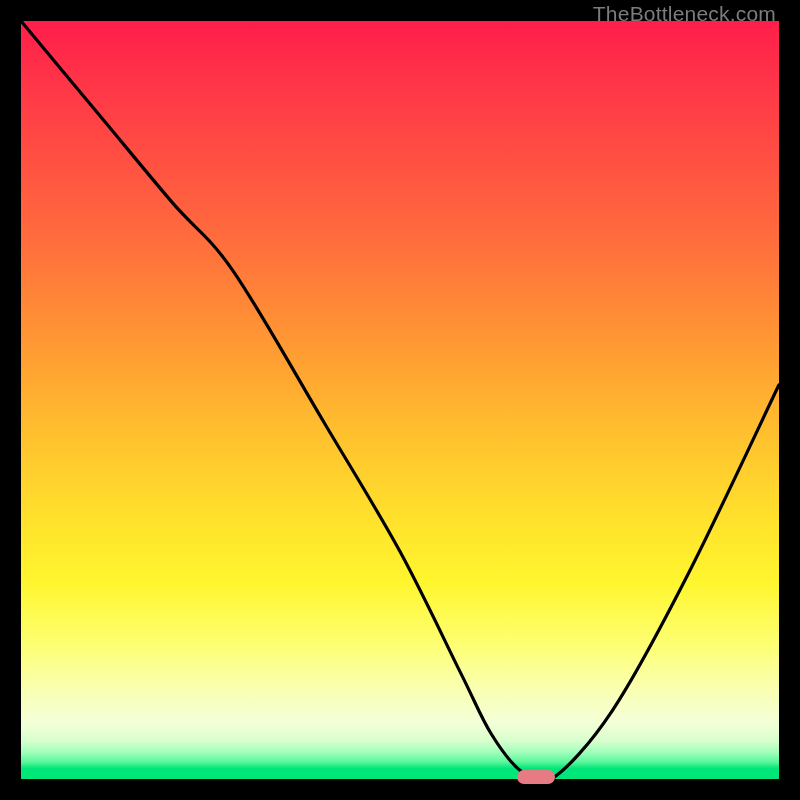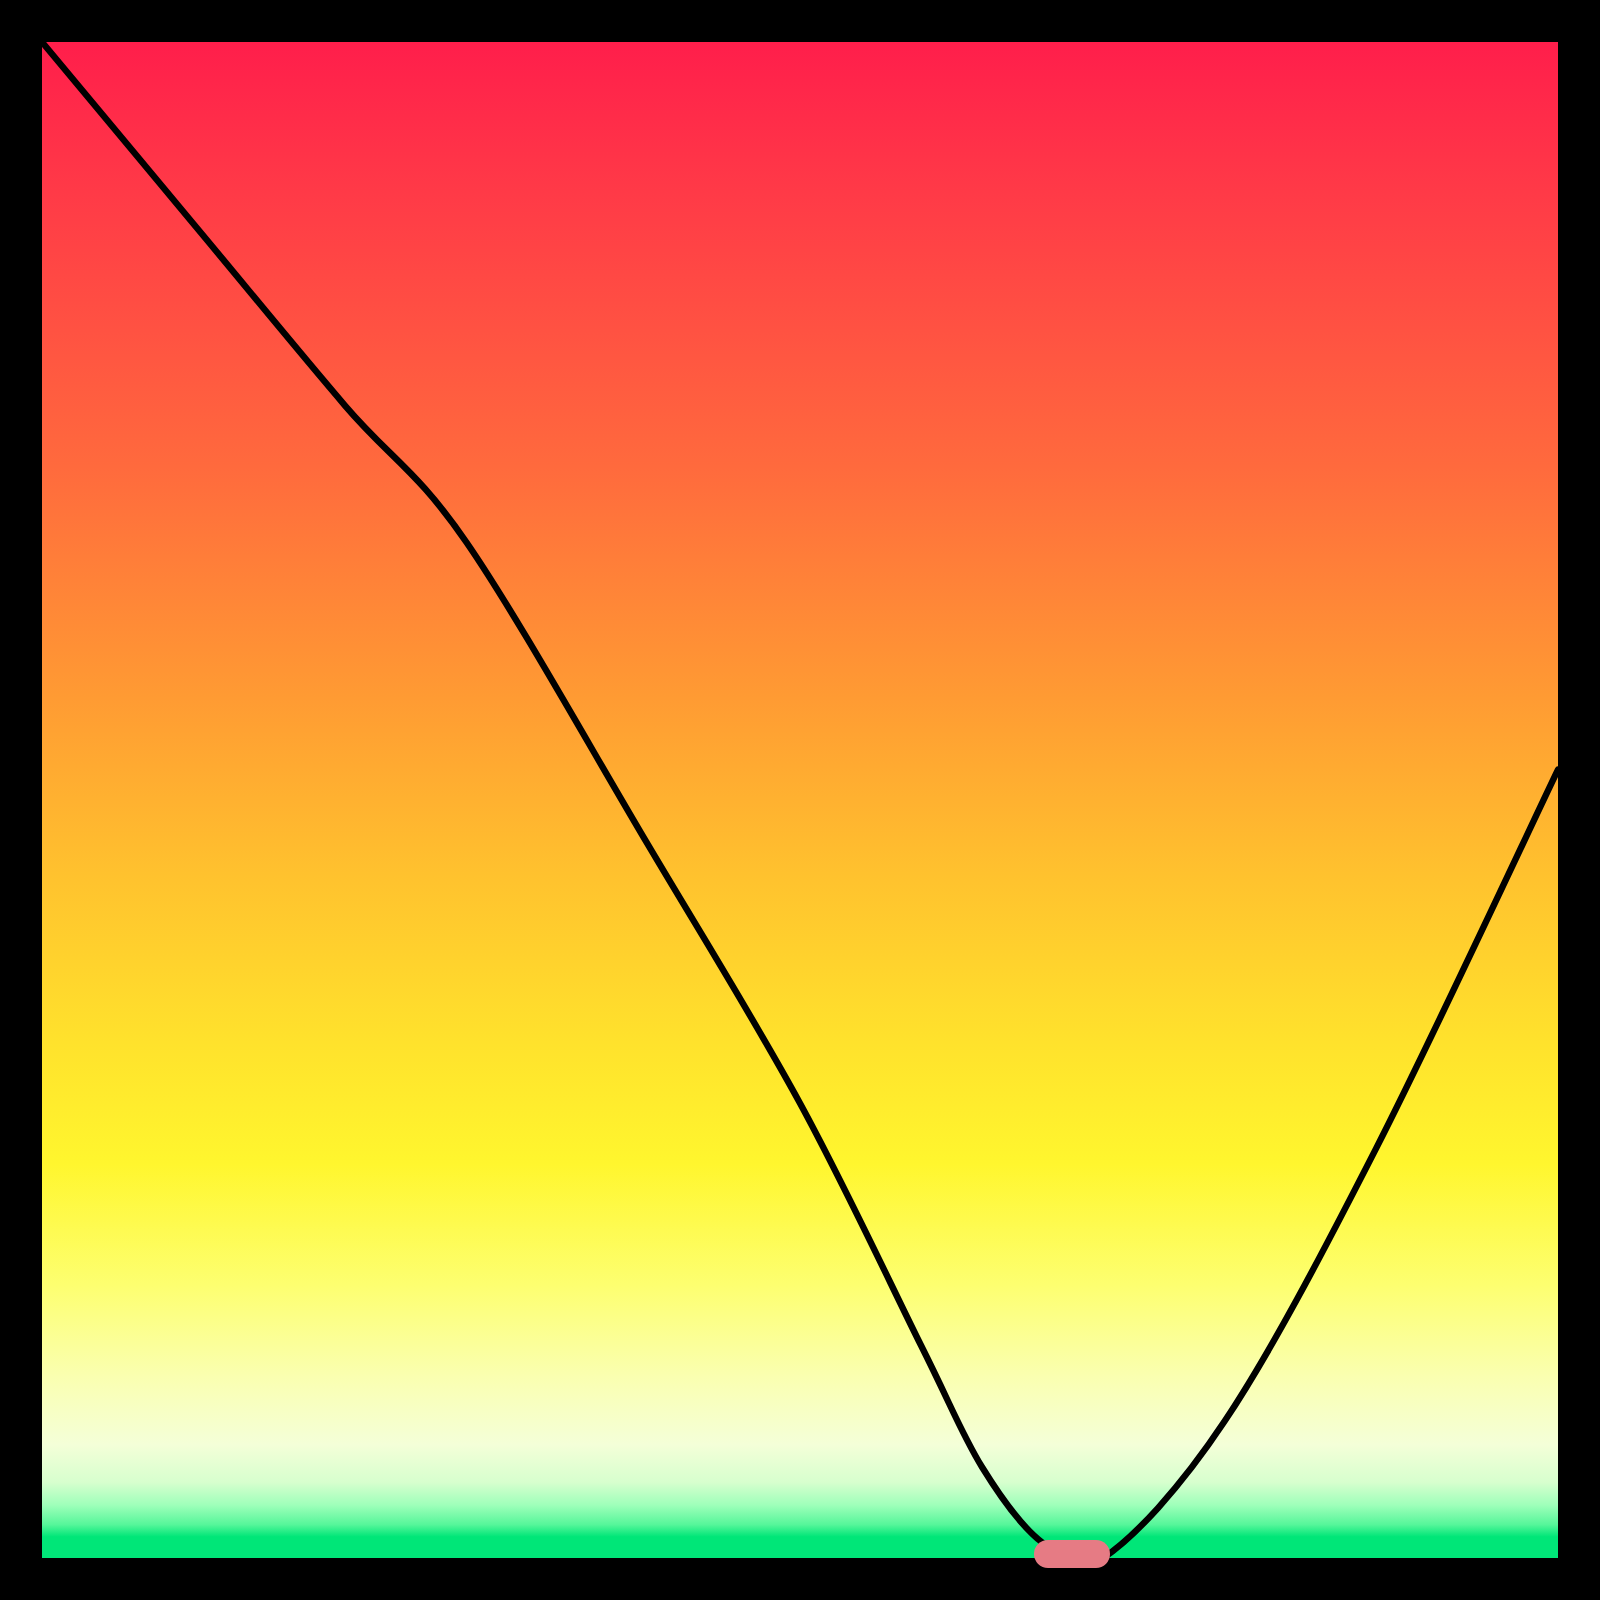--- a/index.html
+++ b/index.html
@@ -68,20 +68,21 @@
     width: 38px;
     height: 14px;
     background: #e67b84;
     border-radius: 7px;
   }
 </style>
 </head>
 <body>
 
 <div class="frame">
+  <div class="watermark">TheBottleneck.com</div>
 
   <div class="plot">
 
     <svg class="curve" viewBox="0 0 758 758" preserveAspectRatio="none">
       <path id="curve-path" fill="none" stroke="#000" stroke-width="3.2" stroke-linejoin="round" stroke-linecap="round" d="M 0,0 C 12.6,15.2 50.5,60.6 75.8,91.0 C 101.1,121.3 128.9,155.4 151.6,181.9 C 174.3,208.4 187.0,213.5 212.2,250.1 C 237.5,286.8 275.4,355.0 303.2,401.7 C 331.0,448.5 356.3,488.9 379.0,530.6 C 401.7,572.3 424.5,621.6 439.6,651.9 C 454.8,682.2 459.9,696.1 470.0,712.5 C 480.1,728.9 490.2,742.8 500.3,750.4 C 510.4,758.0 515.4,768.1 530.6,758.0 C 545.8,747.9 568.5,723.9 591.2,689.8 C 614.0,655.7 639.2,607.7 667.0,553.3 C 694.8,499.0 742.8,395.4 758.0,363.8"></path>
     </svg>
 
     <div class="marker" id="opt-marker" style="left: 496.44px; top: 749px;"></div>
   </div>
 </div>

